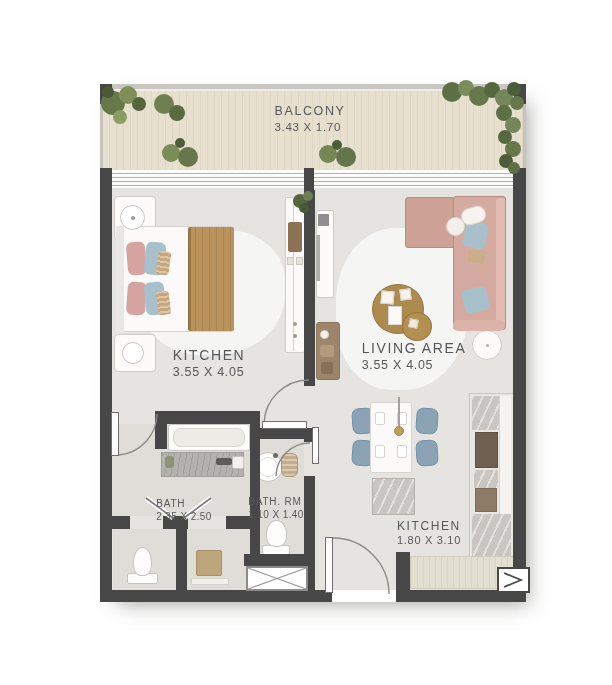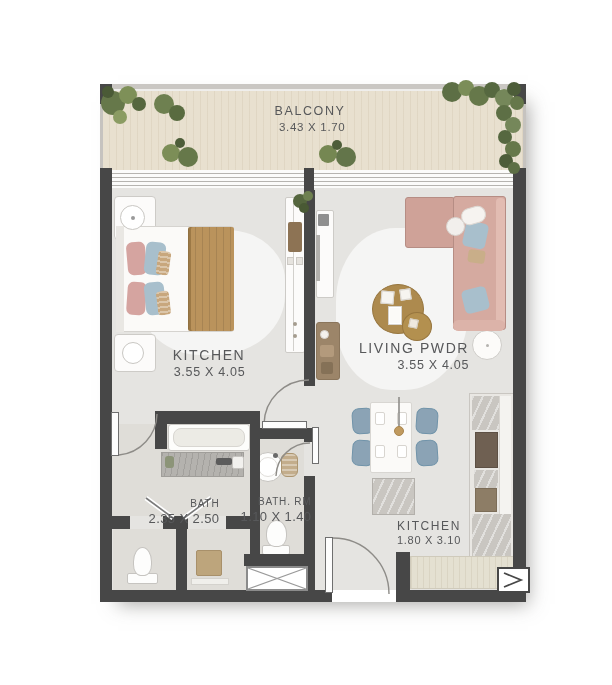--- a/index.html
+++ b/index.html
@@ -8,27 +8,27 @@
   .abs{position:absolute;box-sizing:border-box;}
   .wall{background:var(--wall,#474747);z-index:10;}
   .floor{background:var(--floor,#e5e4e1);z-index:2;}
   .wetfloor{background:var(--wet-floor,#dfddd8);z-index:3;}
   .rug{background:rgba(255,255,255,.62);z-index:4;border-radius:45% 40% 48% 42%;}
   .fx{z-index:6;}
   .fxd{z-index:7;}
   .circle{border-radius:50%;}
   .white-fx{background:#fcfbfa;border:1px solid #cdcbc7;}
   .leaf{background:#fdfdfd;border:1px solid #6f6f6f;z-index:16;}
-  .label{z-index:20;text-align:right;transform:translateX(-50%);line-height:1.25;white-space:nowrap;}
+  .label{z-index:20;text-align:left;transform:translateX(-50%);line-height:1.25;white-space:nowrap;}
   .label .l1{letter-spacing:1.6px;}
   .label .l2{letter-spacing:.7px;}
   .lab-lg .l1{font-size:14px;}   .lab-lg .l2{font-size:12.5px;}
   .lab-md .l1{font-size:12.5px;} .lab-md .l2{font-size:11.5px;}
   .lab-k  .l1{font-size:12px;}   .lab-k  .l2{font-size:11px;}
-  .lab-sm .l1{font-size:10px;letter-spacing:.8px;} .lab-sm .l2{font-size:13px;letter-spacing:.4px;}
+  .lab-sm .l1{font-size:10px;letter-spacing:.8px;} .lab-sm .l2{font-size:10px;letter-spacing:.4px;}
   .balcony-floor{background:var(--balcony-floor,#e8e0cf);
      background-image:repeating-linear-gradient(90deg,rgba(150,128,92,.10) 0 1px,transparent 1px 7px);z-index:1;}
   .slide-band{background:#fbfbfa;z-index:2;
      background-image:repeating-linear-gradient(180deg,transparent 0 3px,#b6b4b0 3px 4px);}
   .counter{background:var(--counter-beige,#e4e0d1);
      background-image:repeating-linear-gradient(90deg,rgba(140,124,92,.12) 0 1px,transparent 1px 6px);
      border:1px solid #cfcabb;}
   .marble{background:#c9c6c1;
      background-image:repeating-linear-gradient(115deg,rgba(255,255,255,.45) 0 2px,transparent 2px 9px);
      border:1px solid #b3b0ab;}
@@ -253,21 +253,21 @@
 
   <div class="abs label lab-md" style="left:310px;top:104px">
     <div class="l1">BALCONY</div>
     <div class="l2">3.43 X 1.70</div>
   </div>
   <div class="abs label lab-lg" style="left:209px;top:347px">
     <div class="l1">KITCHEN</div>
     <div class="l2">3.55 X 4.05</div>
   </div>
   <div class="abs label lab-lg" style="left:414px;top:340px">
-    <div class="l1">LIVING PWDR</div>
+    <div class="l1">LIVING AREA</div>
     <div class="l2">3.55 X 4.05</div>
   </div>
   <div class="abs label lab-k" style="left:429px;top:519px">
     <div class="l1">KITCHEN</div>
     <div class="l2">1.80 X 3.10</div>
   </div>
   <div class="abs label lab-sm" style="left:184px;top:498px">
     <div class="l1">BATH</div>
     <div class="l2">2.35 X 2.50</div>
   </div>

